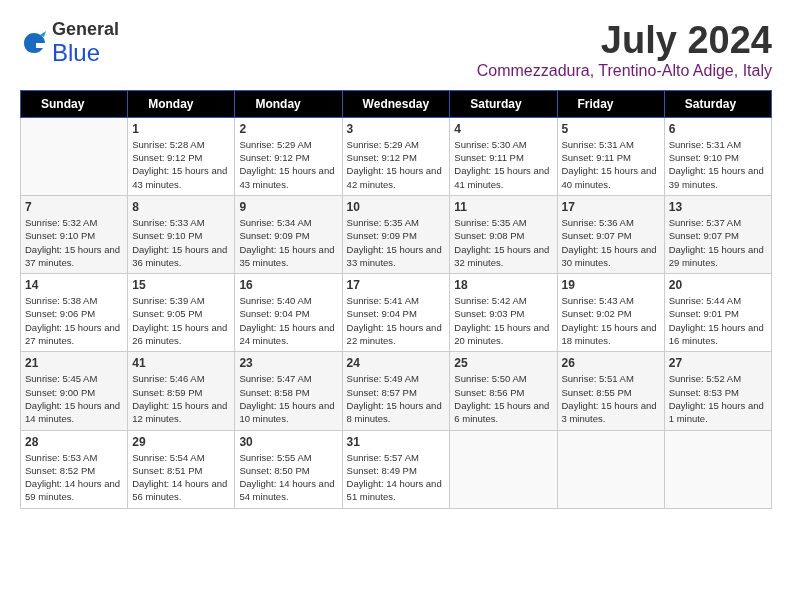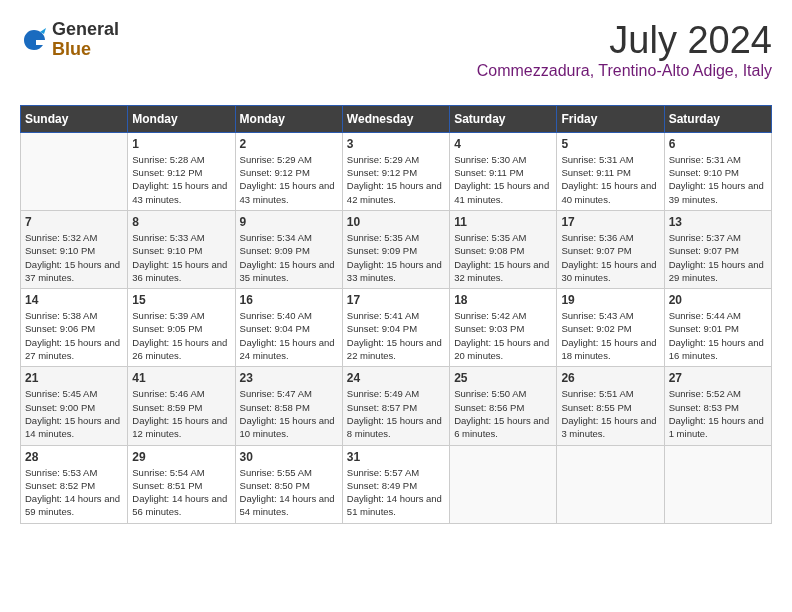--- a/index.html
+++ b/index.html
@@ -7,68 +7,68 @@
       font-family: Arial, sans-serif;
       background: #fff;
       width: 792px;
       min-height: 612px;
       padding: 20px;
     }
     .header-section {
       display: flex;
       justify-content: space-between;
       align-items: flex-start;
-      margin-bottom: 25px;
+      margin-bottom: 10px;
     }
     .logo {
       display: flex;
       align-items: center;
     }
     .logo-text {
       display: flex;
       flex-direction: column;
       line-height: 1.1;
     }
     .logo-general {
       font-size: 18px;
       font-weight: bold;
       color: #333;
     }
     .logo-blue {
-      font-size: 18px;
-      font-weight: bold;
-      color: #a16207;
+      font-size: 24px;
+      font-weight: normal;
+      color: #1d4ed8;
     }
     .logo-icon {
       width: 28px;
       height: 28px;
       margin-right: 4px;
     }
     .title-section {
       text-align: right;
     }
     .month-title {
       font-size: 38px;
-      font-weight: normal;
+      font-weight: bold;
       color: #333;
       line-height: 1.1;
     }
     .location-title {
       font-size: 16px;
       color: #701a75;
     }
     .calendar {
       width: 100%;
       border-collapse: collapse;
       font-size: 10px;
     }
     .calendar thead tr th {
-      background-color: #404040;
+      background-color: #000000;
       color: #fff;
-      padding: 6px 4px;
+      padding: 6px 20px;
       text-align: left;
       font-size: 12px;
       border: 1px solid #2a5aaf;
       margin-left: 22px;
     }
     .calendar tbody tr td {
       border: 1px solid #ccc;
       vertical-align: top;
       padding: 4px;
       min-height: 80px;

